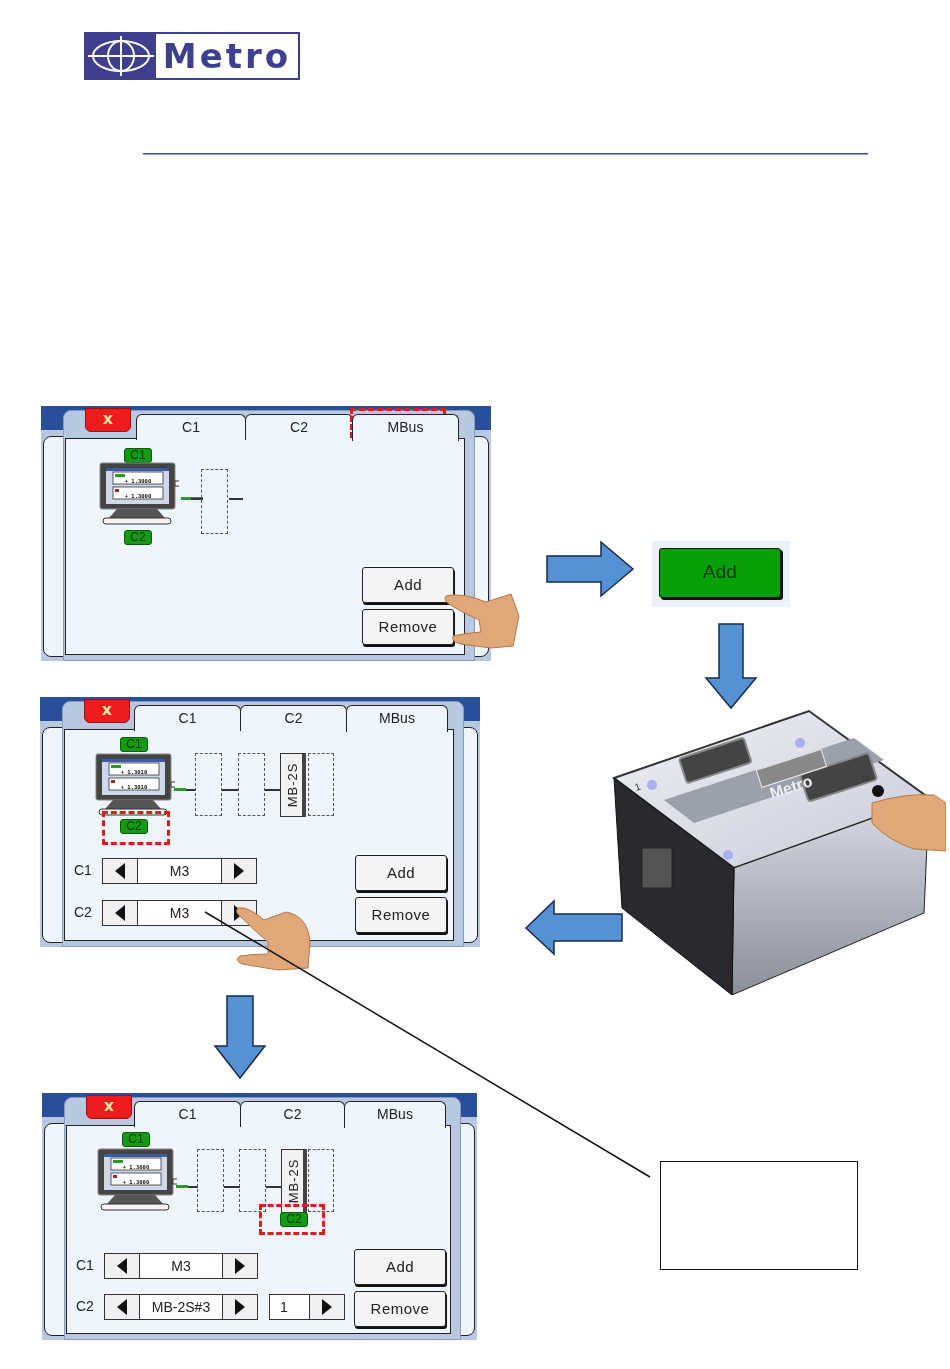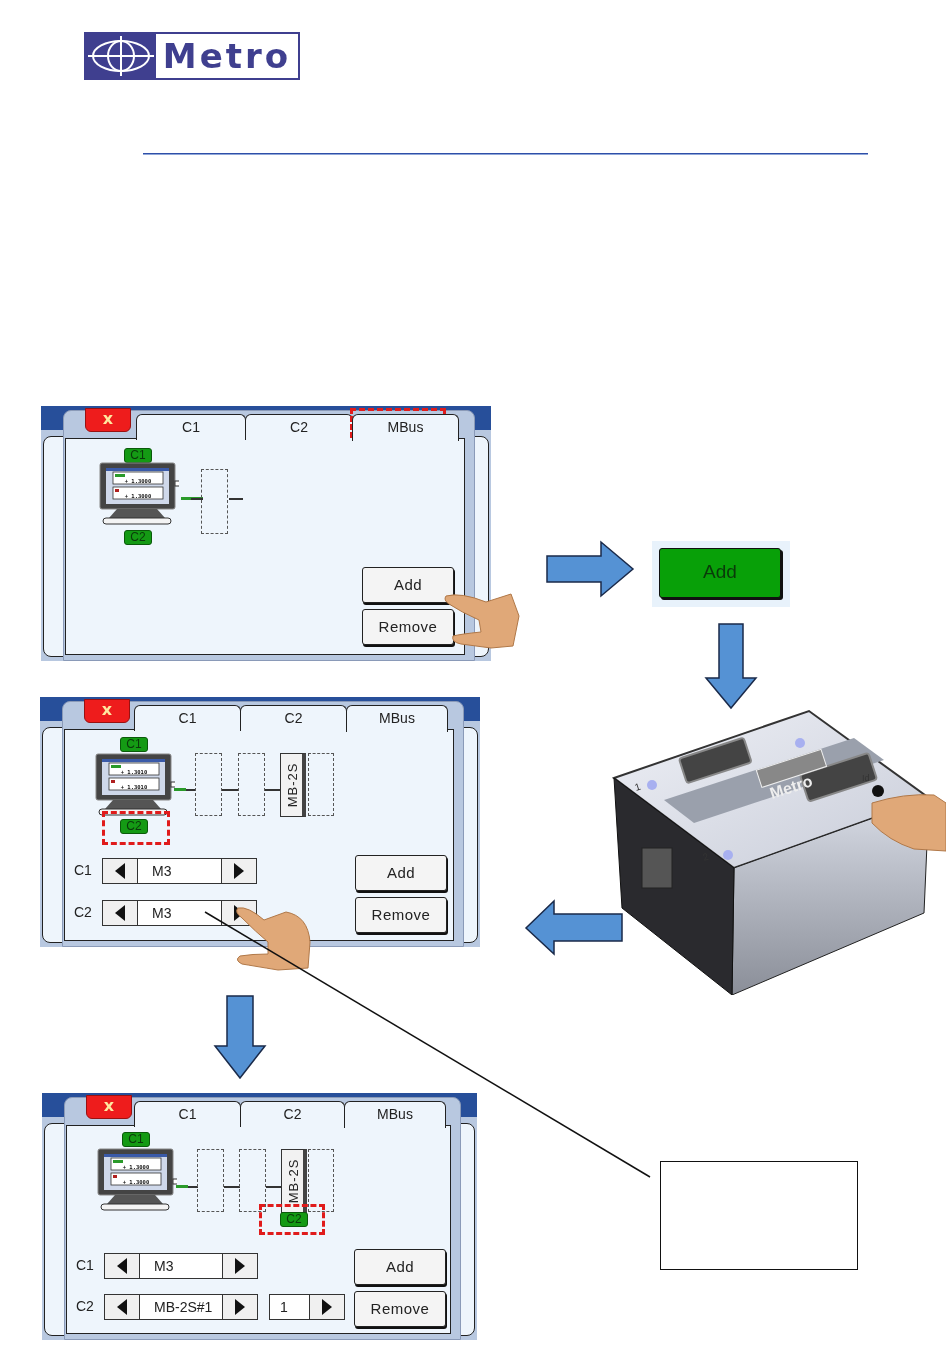--- a/index.html
+++ b/index.html
@@ -28,21 +28,21 @@
   .monitor { position: absolute; }
   .slot { position: absolute; border: 1px dashed #555; background: transparent; }
   .hline { position: absolute; height: 1.5px; background: #333; }
   .mb2s { position: absolute; width: 26px; height: 64px; background: #f2f2f2; border: 1.5px solid #333; border-right: 4px solid #444; }
   .mb2s span { position: absolute; left: 50%; top: 50%; transform: translate(-50%,-50%) rotate(-90deg); font-size: 13px; white-space: nowrap; color: #222; letter-spacing: 1px; }
 
   .btn { position: absolute; width: 92px; height: 36px; background: #f4f4f4; border: 1.5px solid #222; border-radius: 3px; box-shadow: 1px 2px 0 #111; font-size: 15px; text-align: center; line-height: 33px; color: #222; cursor: pointer; letter-spacing: 0.5px; }
   .sel-label { position: absolute; font-size: 14px; color: #222; }
   .selector { position: absolute; height: 26px; display: flex; border: 1px solid #333; background: #f0f0f0; }
   .selector .arr { width: 34px; height: 100%; display: flex; align-items: center; justify-content: center; background: #f0f0f0; cursor: pointer; }
-  .selector .val { flex: 1; background: #fff; border-left: 1.5px solid #333; border-right: 1.5px solid #333; text-align: left; font-size: 14px; line-height: 24px; color: #222; padding-left: 14px; }
+  .selector .val { flex: 1; background: #fff; border-left: 1.5px solid #333; border-right: 1.5px solid #333; text-align: center; font-size: 14px; line-height: 24px; color: #222; }
   .tri-l { width: 0; height: 0; border-top: 8px solid transparent; border-bottom: 8px solid transparent; border-right: 10px solid #111; }
   .tri-r { width: 0; height: 0; border-top: 8px solid transparent; border-bottom: 8px solid transparent; border-left: 10px solid #111; }
   .dashed-red { position: absolute; border: 3px dashed #e01b1b; }
 
   .hand { position: absolute; }
 
   
   .green-wrap { position: absolute; left: 652px; top: 541px; width: 138px; height: 66px; background: #e8f2fb; }
   .green-add { position: absolute; left: 7px; top: 7px; width: 122px; height: 50px; background: #08a008; border: 1.5px solid #111; border-radius: 3px; box-shadow: 2px 2px 0 #111; color: #0a3a0a; font-size: 19px; text-align: center; line-height: 46px; cursor: pointer; }
 
@@ -268,21 +268,21 @@
     <div class="val">M3</div>
     <div class="arr">
         <div class="tri-r"></div>
       </div>
   </div>
   <div class="sel-label" style="left:34px; top:205px;">C2</div>
   <div class="selector" style="left:62px; top:201px; width:154px;">
     <div class="arr">
         <div class="tri-l"></div>
       </div>
-    <div class="val">MB-2S#1</div>
+    <div class="val">MB-2S#3</div>
     <div class="arr">
         <div class="tri-r"></div>
       </div>
   </div>
   <div class="selector" style="left:227px; top:201px; width:76px;">
     <div class="val" style="border-left:none; text-align:left; padding-left:10px;">1</div>
     <div class="arr">
         <div class="tri-r"></div>
       </div>
   </div>

